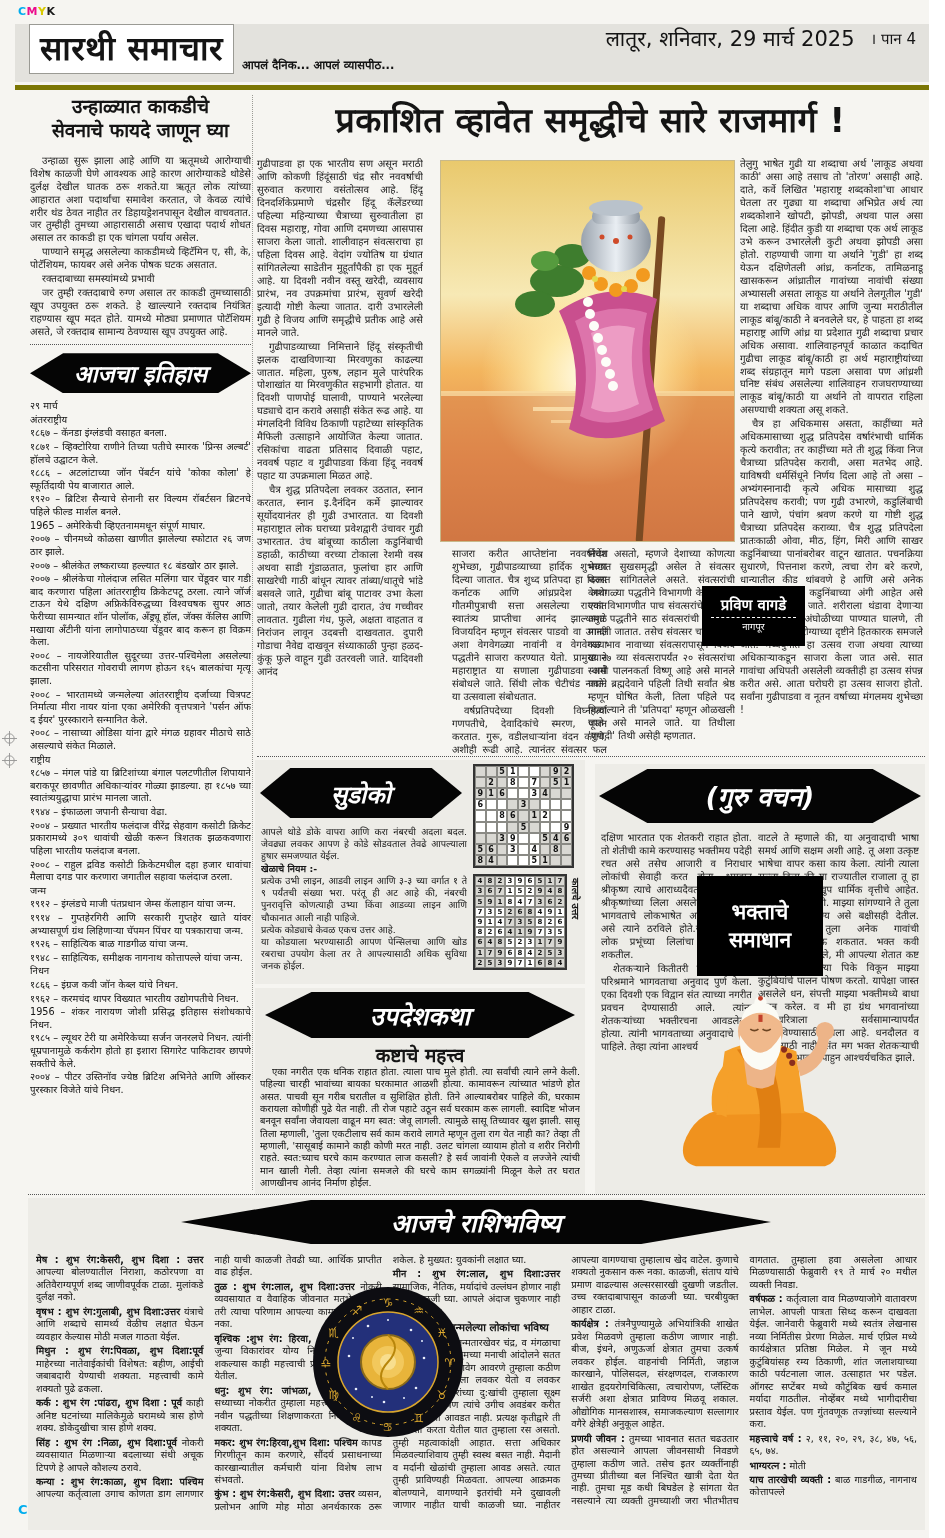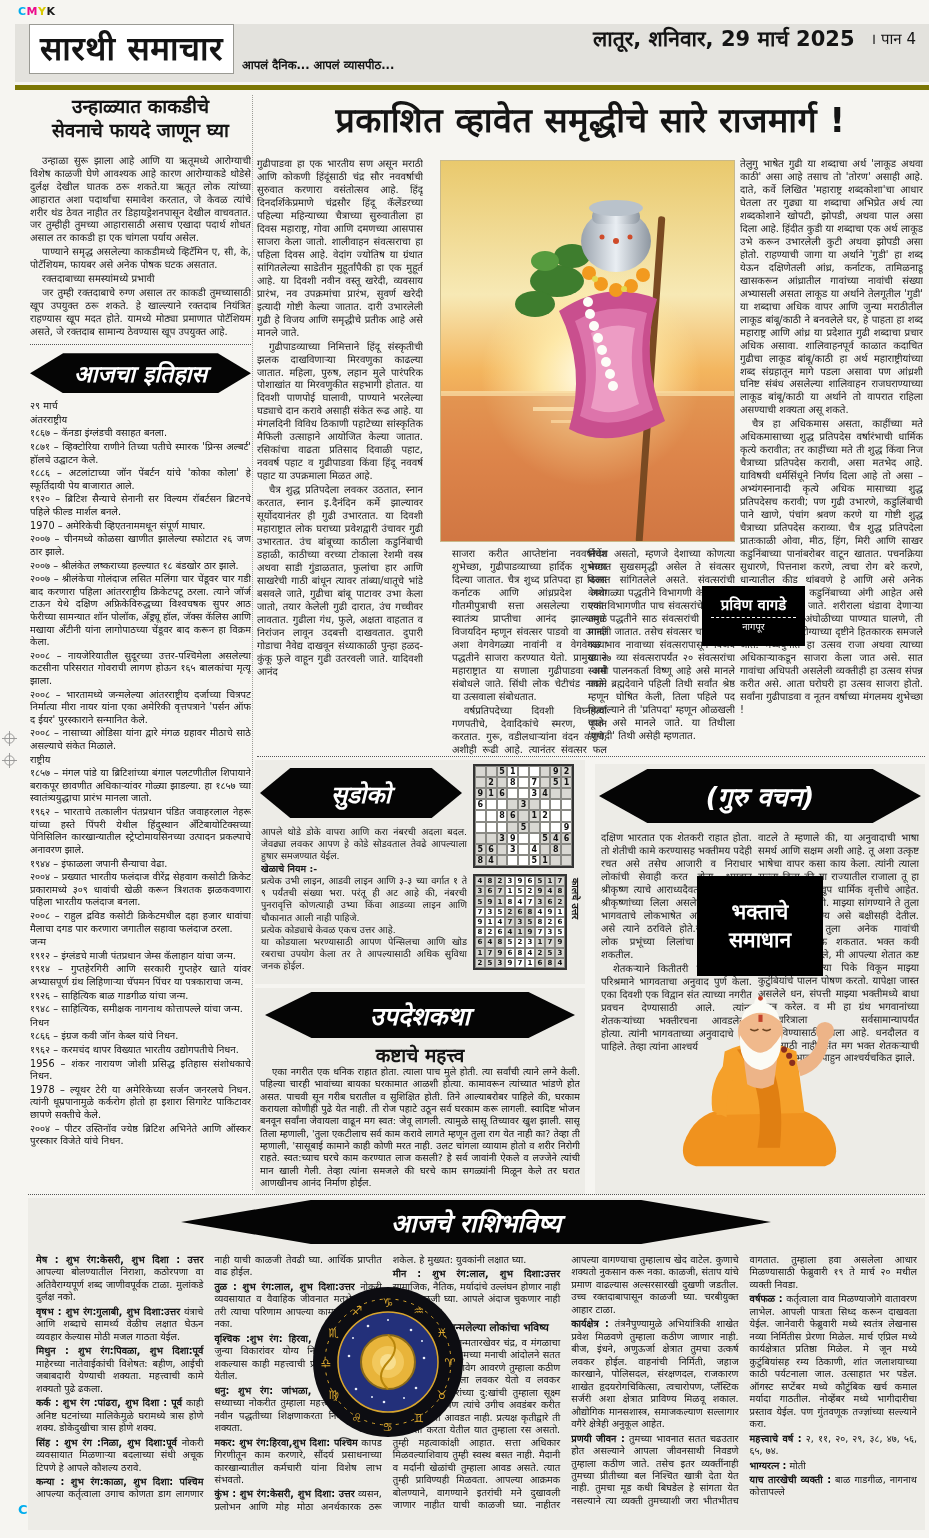--- a/index.html
+++ b/index.html
@@ -4,21 +4,21 @@
 <style>
 *{margin:0;padding:0;box-sizing:border-box;}
 body{background:#ffffff;font-family:"DejaVu Sans","Liberation Sans",sans-serif;color:#141414;}
 .page{position:relative;width:929px;height:1538px;background:#f6f5f1;overflow:hidden;}
 
 .masthead{position:absolute;left:15px;top:24px;width:915px;height:58px;background:#e3e2dd;display:flex;align-items:flex-start;padding:0 14px;}
 .mast-title-box{background:#fff;border:1px solid #9a9a94;padding:0 10px 3px;}
 .mast-title{font-size:33px;font-weight:bold;letter-spacing:.5px;white-space:nowrap;}
 .mast-tagline{font-size:11.5px;font-weight:bold;margin-left:8px;align-self:flex-end;padding-bottom:10px;white-space:nowrap;}
 .mast-right{margin-left:auto;display:flex;align-items:center;gap:16px;}
-.mast-date{font-size:21px;font-weight:bold;white-space:nowrap;margin-left:28px;}
+.mast-date{font-size:21px;font-weight:normal;white-space:nowrap;margin-left:28px;}
 .mast-page{font-size:15px;white-space:nowrap;}
 .rule-olive{position:absolute;left:15px;top:85px;width:915px;height:5px;background:#7b7604;}
 
 .banner{background:#050505;color:#fff;display:flex;align-items:center;justify-content:center;font-weight:bold;clip-path:polygon(0 50%,15% 0,85% 0,100% 50%,85% 100%,15% 100%);font-style:italic;}
 .banner.wide{clip-path:polygon(0 50%,22% 0,78% 0,100% 50%,78% 100%,22% 100%);}
 
 .bodytxt{font-size:9.9px;line-height:1.31;text-align:justify;color:#1a1a1a;}
 .bodytxt p{margin-bottom:1px;text-indent:12px;}
 .nofirst p:first-child{text-indent:0;}
 .dotline{border-top:1.5px dotted #555;}
@@ -125,43 +125,42 @@
       </div>
     <div class="dotline hr-cuke"></div>
     <div class="banner hist-banner">आजचा इतिहास</div>
     <div>
         <p class="hist-item">२९ मार्च</p>
         <p class="hist-item">अंतरराष्ट्रीय</p>
         <p class="hist-item">१८६७ – कॅनडा इंग्लंडची वसाहत बनला.</p>
         <p class="hist-item">१८७१ – व्हिक्टोरिया राणीने तिच्या पतीचे स्मारक 'प्रिन्स अल्बर्ट' हॉलचे उद्घाटन केले.</p>
         <p class="hist-item">१८८६ – अटलांटाच्या जॉन पेंबर्टन यांचे 'कोका कोला' हे स्फूर्तिदायी पेय बाजारात आले.</p>
         <p class="hist-item">१९२० – ब्रिटिश सैन्याचे सेनानी सर विल्यम रॉबर्टसन ब्रिटनचे पहिले फील्ड मार्शल बनले.</p>
-        <p class="hist-item">1970 – अमेरिकेची व्हिएतनाममधून संपूर्ण माघार.</p>
+        <p class="hist-item">1965 – अमेरिकेची व्हिएतनाममधून संपूर्ण माघार.</p>
         <p class="hist-item">२००७ – चीनमध्ये कोळसा खाणीत झालेल्या स्फोटात २६ जण ठार झाले.</p>
         <p class="hist-item">२००७ – श्रीलंकेत लष्कराच्या हल्ल्यात १८ बंडखोर ठार झाले.</p>
         <p class="hist-item">२००७ – श्रीलंकेचा गोलंदाज लसित मलिंगा चार चेंडूवर चार गडी बाद करणारा पहिला आंतरराष्ट्रीय क्रिकेटपटू ठरला. त्याने जॉर्ज टाऊन येथे दक्षिण अफ्रिकेविरुद्धच्या विश्वचषक सुपर आठ फेरीच्या सामन्यात शॉन पोलॉक, अँड्र्यू हॉल, जॅक्स कॅलिस आणि मखाया अँटीनी यांना लागोपाठच्या चेंडूवर बाद करून हा विक्रम केला.</p>
         <p class="hist-item">२००८ – नायजेरियातील सुदूरच्या उत्तर-पश्चिमेला असलेल्या कटसीना परिसरात गोवराची लागण होऊन १६५ बालकांचा मृत्यू झाला.</p>
         <p class="hist-item">२००८ – भारतामध्ये जन्मलेल्या आंतरराष्ट्रीय दर्जाच्या चित्रपट निर्मात्या मीरा नायर यांना एका अमेरिकी वृत्तपत्राने 'पर्सन ऑफ द ईयर' पुरस्काराने सन्मानित केले.</p>
         <p class="hist-item">२००८ – नासाच्या ओडिसा यांना द्वारे मंगळ ग्रहावर मीठाचे साठे असल्याचे संकेत मिळाले.</p>
         <p class="hist-item">राष्ट्रीय</p>
         <p class="hist-item">१८५७ – मंगल पांडे या ब्रिटिशांच्या बंगाल पलटणीतील शिपायाने बराकपूर छावणीत अधिकाऱ्यांवर गोळ्या झाडल्या. हा १८५७ च्या स्वातंत्र्ययुद्धाचा प्रारंभ मानला जातो.</p>
-        <p class="hist-item">१९६२ – भारताचे तत्कालीन पंतप्रधान पंडित जवाहरलाल नेहरू यांच्या हस्ते पिंपरी येथील हिंदुस्थान अँटिबायोटिक्सच्या पेनिसिलिन कारखान्यातील स्ट्रेप्टोमायसिनच्या उत्पादन प्रकल्पाचे अनावरण झाले.</p>
         <p class="hist-item">१९४४ – इंफाळला जपानी सैन्याचा वेढा.</p>
         <p class="hist-item">२००४ – प्रख्यात भारतीय फलंदाज वीरेंद्र सेहवाग कसोटी क्रिकेट प्रकारामध्ये ३०९ धावांची खेळी करून त्रिशतक झळकवणारा पहिला भारतीय फलंदाज बनला.</p>
         <p class="hist-item">२००८ – राहुल द्रविड कसोटी क्रिकेटमधील दहा हजार धावांचा मैलाचा दगड पार करणारा जगातील सहावा फलंदाज ठरला.</p>
         <p class="hist-item">जन्म</p>
         <p class="hist-item">१९१२ – इंग्लंडचे माजी पंतप्रधान जेम्स कॅलाहान यांचा जन्म.</p>
         <p class="hist-item">१९१४ – गुप्तहेरगिरी आणि सरकारी गुप्तहेर खाते यांवर अभ्यासपूर्ण ग्रंथ लिहिणाऱ्या चॅपमन पिंचर या पत्रकाराचा जन्म.</p>
         <p class="hist-item">१९२६ – साहित्यिक बाळ गाडगीळ यांचा जन्म.</p>
         <p class="hist-item">१९४८ – साहित्यिक, समीक्षक नागनाथ कोत्तापल्ले यांचा जन्म.</p>
         <p class="hist-item">निधन</p>
         <p class="hist-item">१८६६ – इंग्रज कवी जॉन केब्ल यांचे निधन.</p>
         <p class="hist-item">१९६२ – करमचंद थापर विख्यात भारतीय उद्योगपतीचे निधन.</p>
         <p class="hist-item">1956 – शंकर नारायण जोशी प्रसिद्ध इतिहास संशोधकाचे निधन.</p>
-        <p class="hist-item">1978 – ल्यूथर टेरी या अमेरिकेच्या सर्जन जनरलचे निधन. त्यांनी धूम्रपानामुळे कर्करोग होतो हा इशारा सिगारेट पाकिटावर छापणे सक्तीचे केले.</p>
+        <p class="hist-item">१९८५ – ल्यूथर टेरी या अमेरिकेच्या सर्जन जनरलचे निधन. त्यांनी धूम्रपानामुळे कर्करोग होतो हा इशारा सिगारेट पाकिटावर छापणे सक्तीचे केले.</p>
         <p class="hist-item">२००४ – पीटर उस्तिनॉव ज्येष्ठ ब्रिटिश अभिनेते आणि ऑस्कर पुरस्कार विजेते यांचे निधन.</p>
       </div>
   </div>
 
   <div class="headline">प्रकाशित व्हावेत समृद्धीचे सारे राजमार्ग !</div>
 
   <div class="col bodytxt nofirst" style="left:257px;top:158px;width:166px;height:597px;">
       <p>गुढीपाडवा हा एक भारतीय सण असून मराठी आणि कोकणी हिंदूंसाठी चंद्र सौर नववर्षाची सुरुवात करणारा वसंतोत्सव आहे. हिंदू दिनदर्शिकेप्रमाणे चंद्रसौर हिंदू कॅलेंडरच्या पहिल्या महिन्याच्या चैत्राच्या सुरुवातीला हा दिवस महाराष्ट्र, गोवा आणि दमणच्या आसपास साजरा केला जातो. शालीवाहन संवत्सराचा हा पहिला दिवस आहे. वेदांग ज्योतिष या ग्रंथात सांगितलेल्या साडेतीन मुहूर्तांपैकी हा एक मुहूर्त आहे. या दिवशी नवीन वस्तू खरेदी, व्यवसाय प्रारंभ, नव उपक्रमांचा प्रारंभ, सुवर्ण खरेदी इत्यादी गोष्टी केल्या जातात. दारी उभारलेली गुढी हे विजय आणि समृद्धीचे प्रतीक आहे असे मानले जाते.</p>
       <p>गुढीपाडव्याच्या निमित्ताने हिंदू संस्कृतीची झलक दाखविणाऱ्या मिरवणुका काढल्या जातात. महिला, पुरुष, लहान मुले पारंपरिक पोशाखांत या मिरवणुकीत सहभागी होतात. या दिवशी पाणपोई घालावी, पाण्याने भरलेल्या घड्याचे दान करावे असाही संकेत रूढ आहे. या मंगलदिनी विविध ठिकाणी पहाटेच्या सांस्कृतिक मैफिली उत्साहाने आयोजित केल्या जातात. रसिकांचा वाढता प्रतिसाद दिवाळी पहाट, नववर्ष पहाट व गुढीपाडवा किंवा हिंदू नववर्ष पहाट या उपक्रमाला मिळत आहे.</p>
       <p>चैत्र शुद्ध प्रतिपदेला लवकर उठतात, स्नान करतात, स्नान इ.दैनंदिन कर्मे झाल्यावर सूर्योदयानंतर ही गुढी उभारतात. या दिवशी महाराष्ट्रात लोक घराच्या प्रवेशद्वारी उंचावर गुढी उभारतात. उंच बांबूच्या काठीला कडुनिंबाची डहाळी, काठीच्या वरच्या टोकाला रेशमी वस्त्र अथवा साडी गुंडाळतात, फुलांचा हार आणि साखरेची गाठी बांधून त्यावर तांब्या/धातूचे भांडे बसवले जाते, गुढीचा बांबू पाटावर उभा केला जातो, तयार केलेली गुढी दारात, उंच गच्चीवर लावतात. गुढीला गंध, फुले, अक्षता वाहतात व निरांजन लावून उदबत्ती दाखवतात. दुपारी गोडाचा नैवेद्य दाखवून संध्याकाळी पुन्हा हळद-कुंकू फुले वाहून गुढी उतरवली जाते. यादिवशी आनंद</p>

